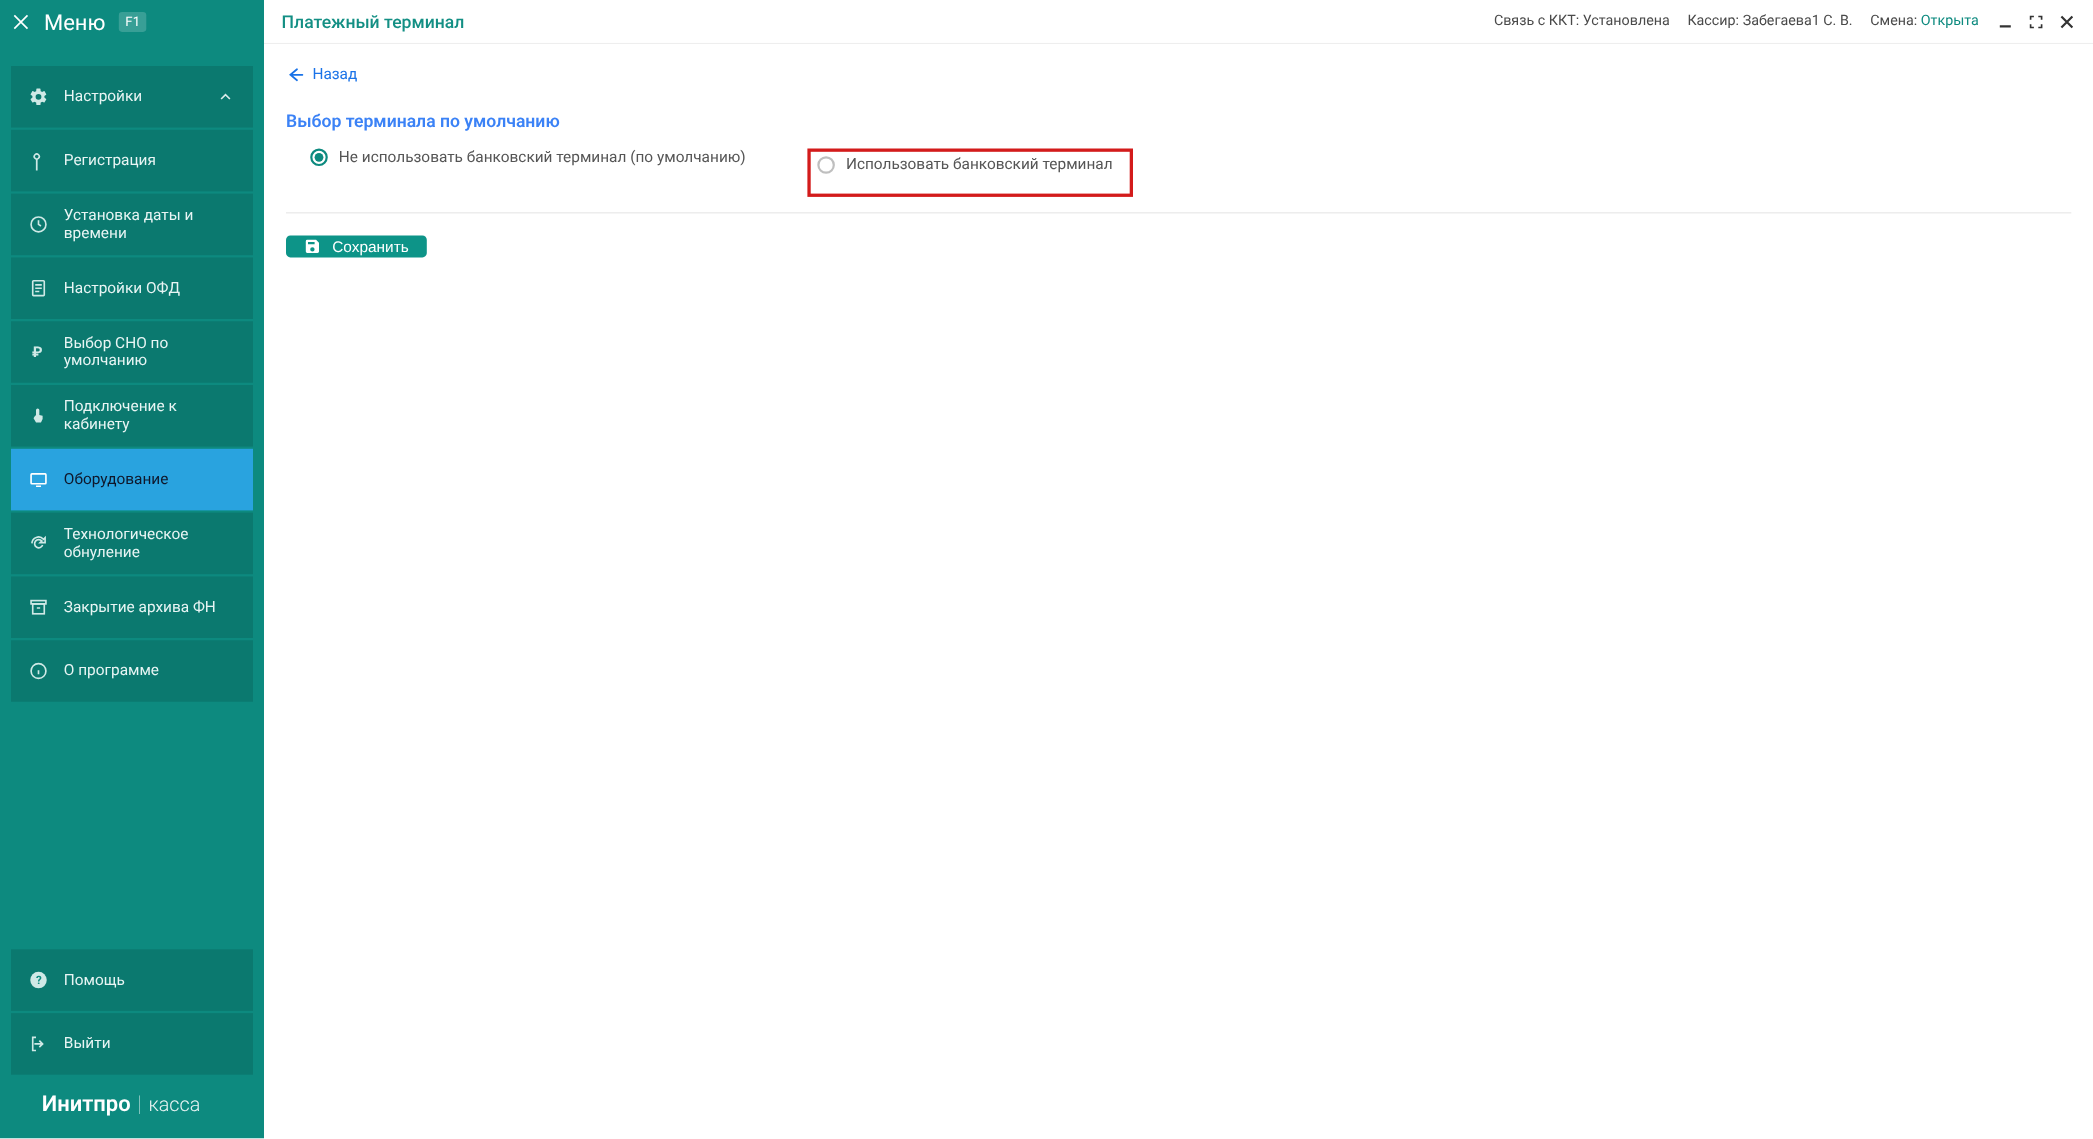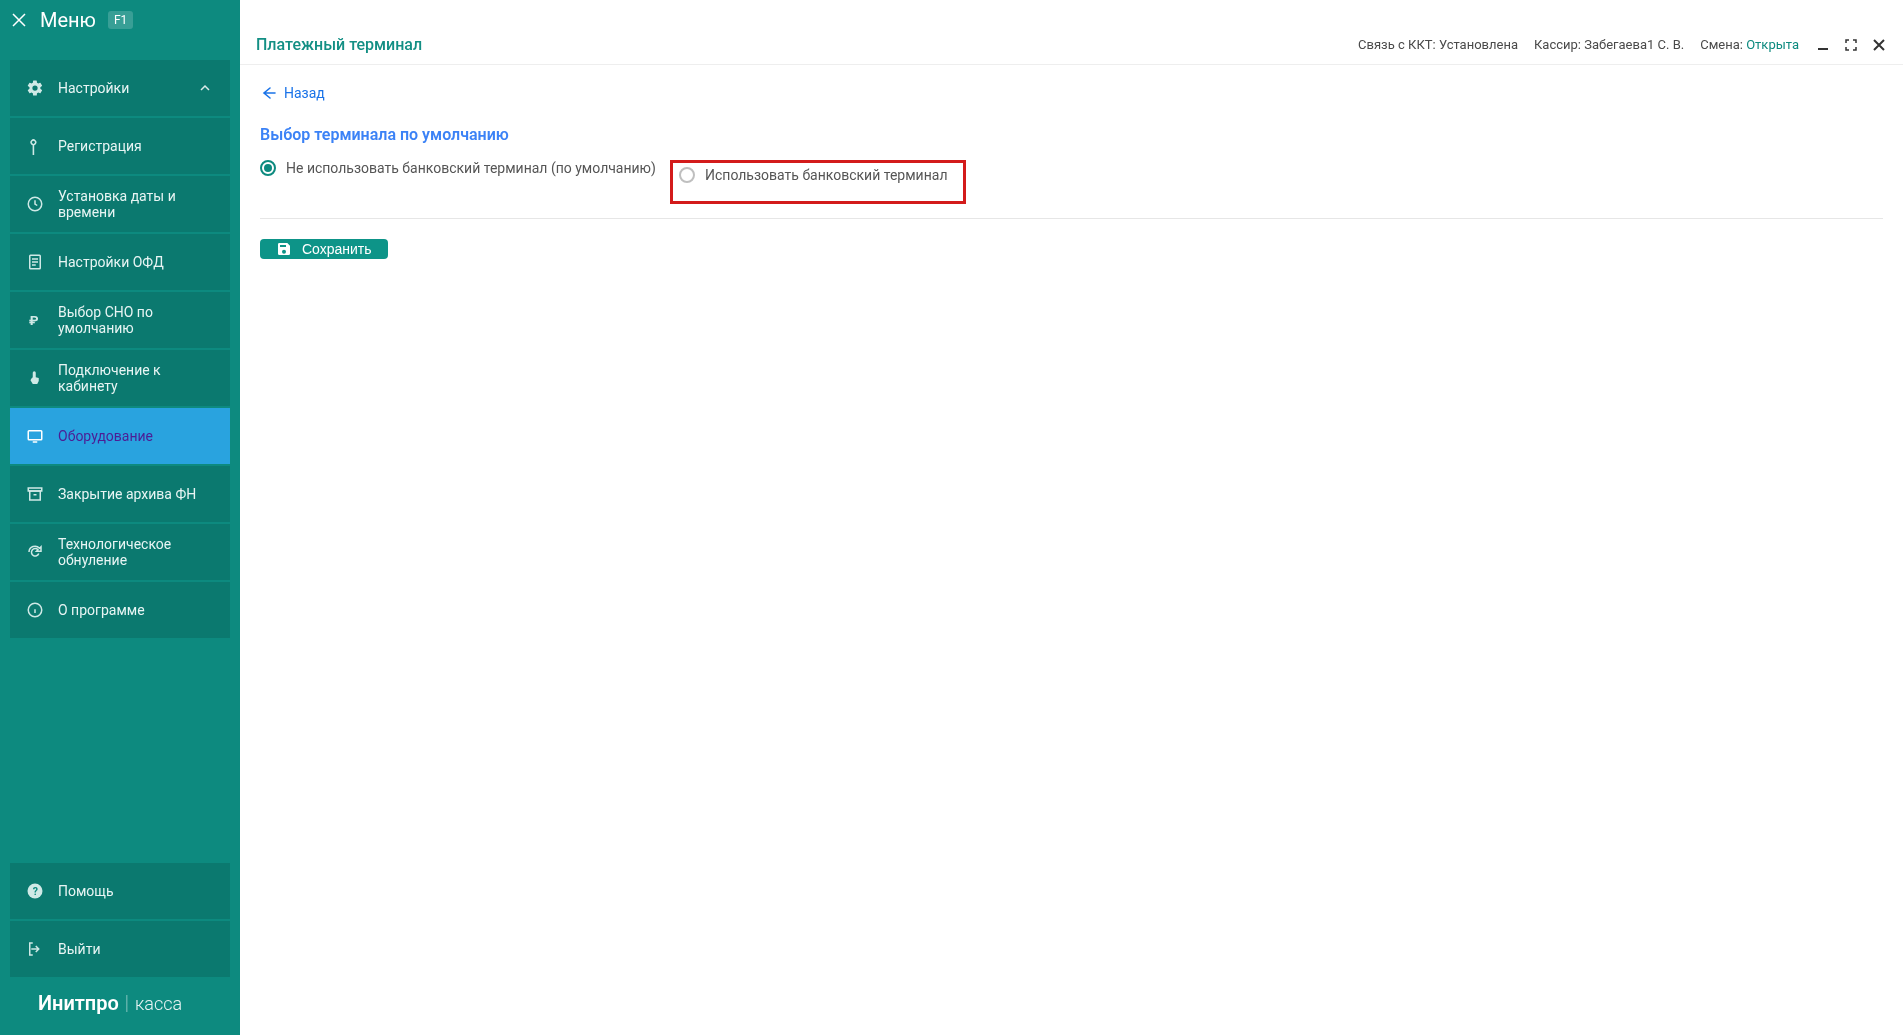--- a/index.html
+++ b/index.html
@@ -43,21 +43,21 @@
   align-items: center;
   gap: 14px;
   padding: 0 16px;
   height: 56px;
   background: rgba(0,0,0,0.12);
   cursor: pointer;
   font-size: 14px;
   color: #e8f5f4;
 }
 .nav-item .icon { width: 18px; height: 18px; flex: 0 0 18px; display: flex; align-items: center; justify-content: center; }
-.nav-item.active { background: #29a3df; color: #4c1d95; }
+.nav-item.active { background: #29a3df; color: #0f172a; }
 .nav-item.settings {
   justify-content: space-between;
   gap: 18px;
 }
 .nav-item.settings .left { display: flex; align-items: center; gap: 14px; }
 .chev { opacity: 0.85; }
 .nav-item-wrap { margin: 0 10px 2px 10px; border-radius: 2px; }
 .bottom-nav { margin-top: auto; }
 .brand {
   padding: 12px 20px 20px 38px;
@@ -73,21 +73,20 @@
   flex: 1;
   display: flex;
   flex-direction: column;
 }
 .topbar {
   display: flex;
   align-items: center;
   height: 40px;
   padding: 0 16px;
   border-bottom: 1px solid #eee;
-  margin-top: 25px;
 }
 .page-title {
   color: #138f84;
   font-size: 16px;
   font-weight: 500;
 }
 .topbar-right {
   margin-left: auto;
   display: flex;
   align-items: center;
@@ -123,21 +122,21 @@
   margin-bottom: 14px;
 }
 .radio-opt {
   display: flex;
   align-items: center;
   gap: 10px;
   font-size: 14px;
   color: #555;
   cursor: pointer;
 }
-.radio-opt.first { width: 410px; }
+.radio-opt.first { width: 452px; margin-left: 22px; }
 .radio-opt.highlight {
   border: 3px solid #d31b1b;
   padding: 4px 16px 18px 6px;
 }
 .radio-circle {
   width: 16px; height: 16px;
   border: 2px solid #bfbfbf;
   border-radius: 50%;
   display: flex; align-items: center; justify-content: center;
 }
@@ -263,37 +262,37 @@
           </svg>
         </span>
     <span>Оборудование</span>
   </div>
     </div>
 
   <div class="nav-item-wrap">
       <div class="nav-item">
     <span class="icon">
           <svg width="18" height="18" viewBox="0 0 24 24" fill="none" stroke="#cfe9e6" stroke-width="2">
+            <path d="M4 12a8 8 0 0 1 14-5l2-2v6h-6l2-2a5 5 0 1 0 1 5"></path>
+          </svg>
+        </span>
+    <span>Технологическое обнуление</span>
+  </div>
+    </div>
+
+  <div class="nav-item-wrap">
+      <div class="nav-item">
+    <span class="icon">
+          <svg width="18" height="18" viewBox="0 0 24 24" fill="none" stroke="#cfe9e6" stroke-width="2">
             <rect x="3" y="4" width="18" height="4"></rect>
             <rect x="5" y="8" width="14" height="12"></rect>
             <path d="M10 13h4"></path>
           </svg>
         </span>
     <span>Закрытие архива ФН</span>
-  </div>
-    </div>
-
-  <div class="nav-item-wrap">
-      <div class="nav-item">
-    <span class="icon">
-          <svg width="18" height="18" viewBox="0 0 24 24" fill="none" stroke="#cfe9e6" stroke-width="2">
-            <path d="M4 12a8 8 0 0 1 14-5l2-2v6h-6l2-2a5 5 0 1 0 1 5"></path>
-          </svg>
-        </span>
-    <span>Технологическое обнуление</span>
   </div>
     </div>
 
   <div class="nav-item-wrap">
       <div class="nav-item">
     <span class="icon">
           <svg width="18" height="18" viewBox="0 0 24 24" fill="none" stroke="#cfe9e6" stroke-width="2">
             <circle cx="12" cy="12" r="9"></circle>
             <path d="M12 8v0M12 11v5"></path>
           </svg>

